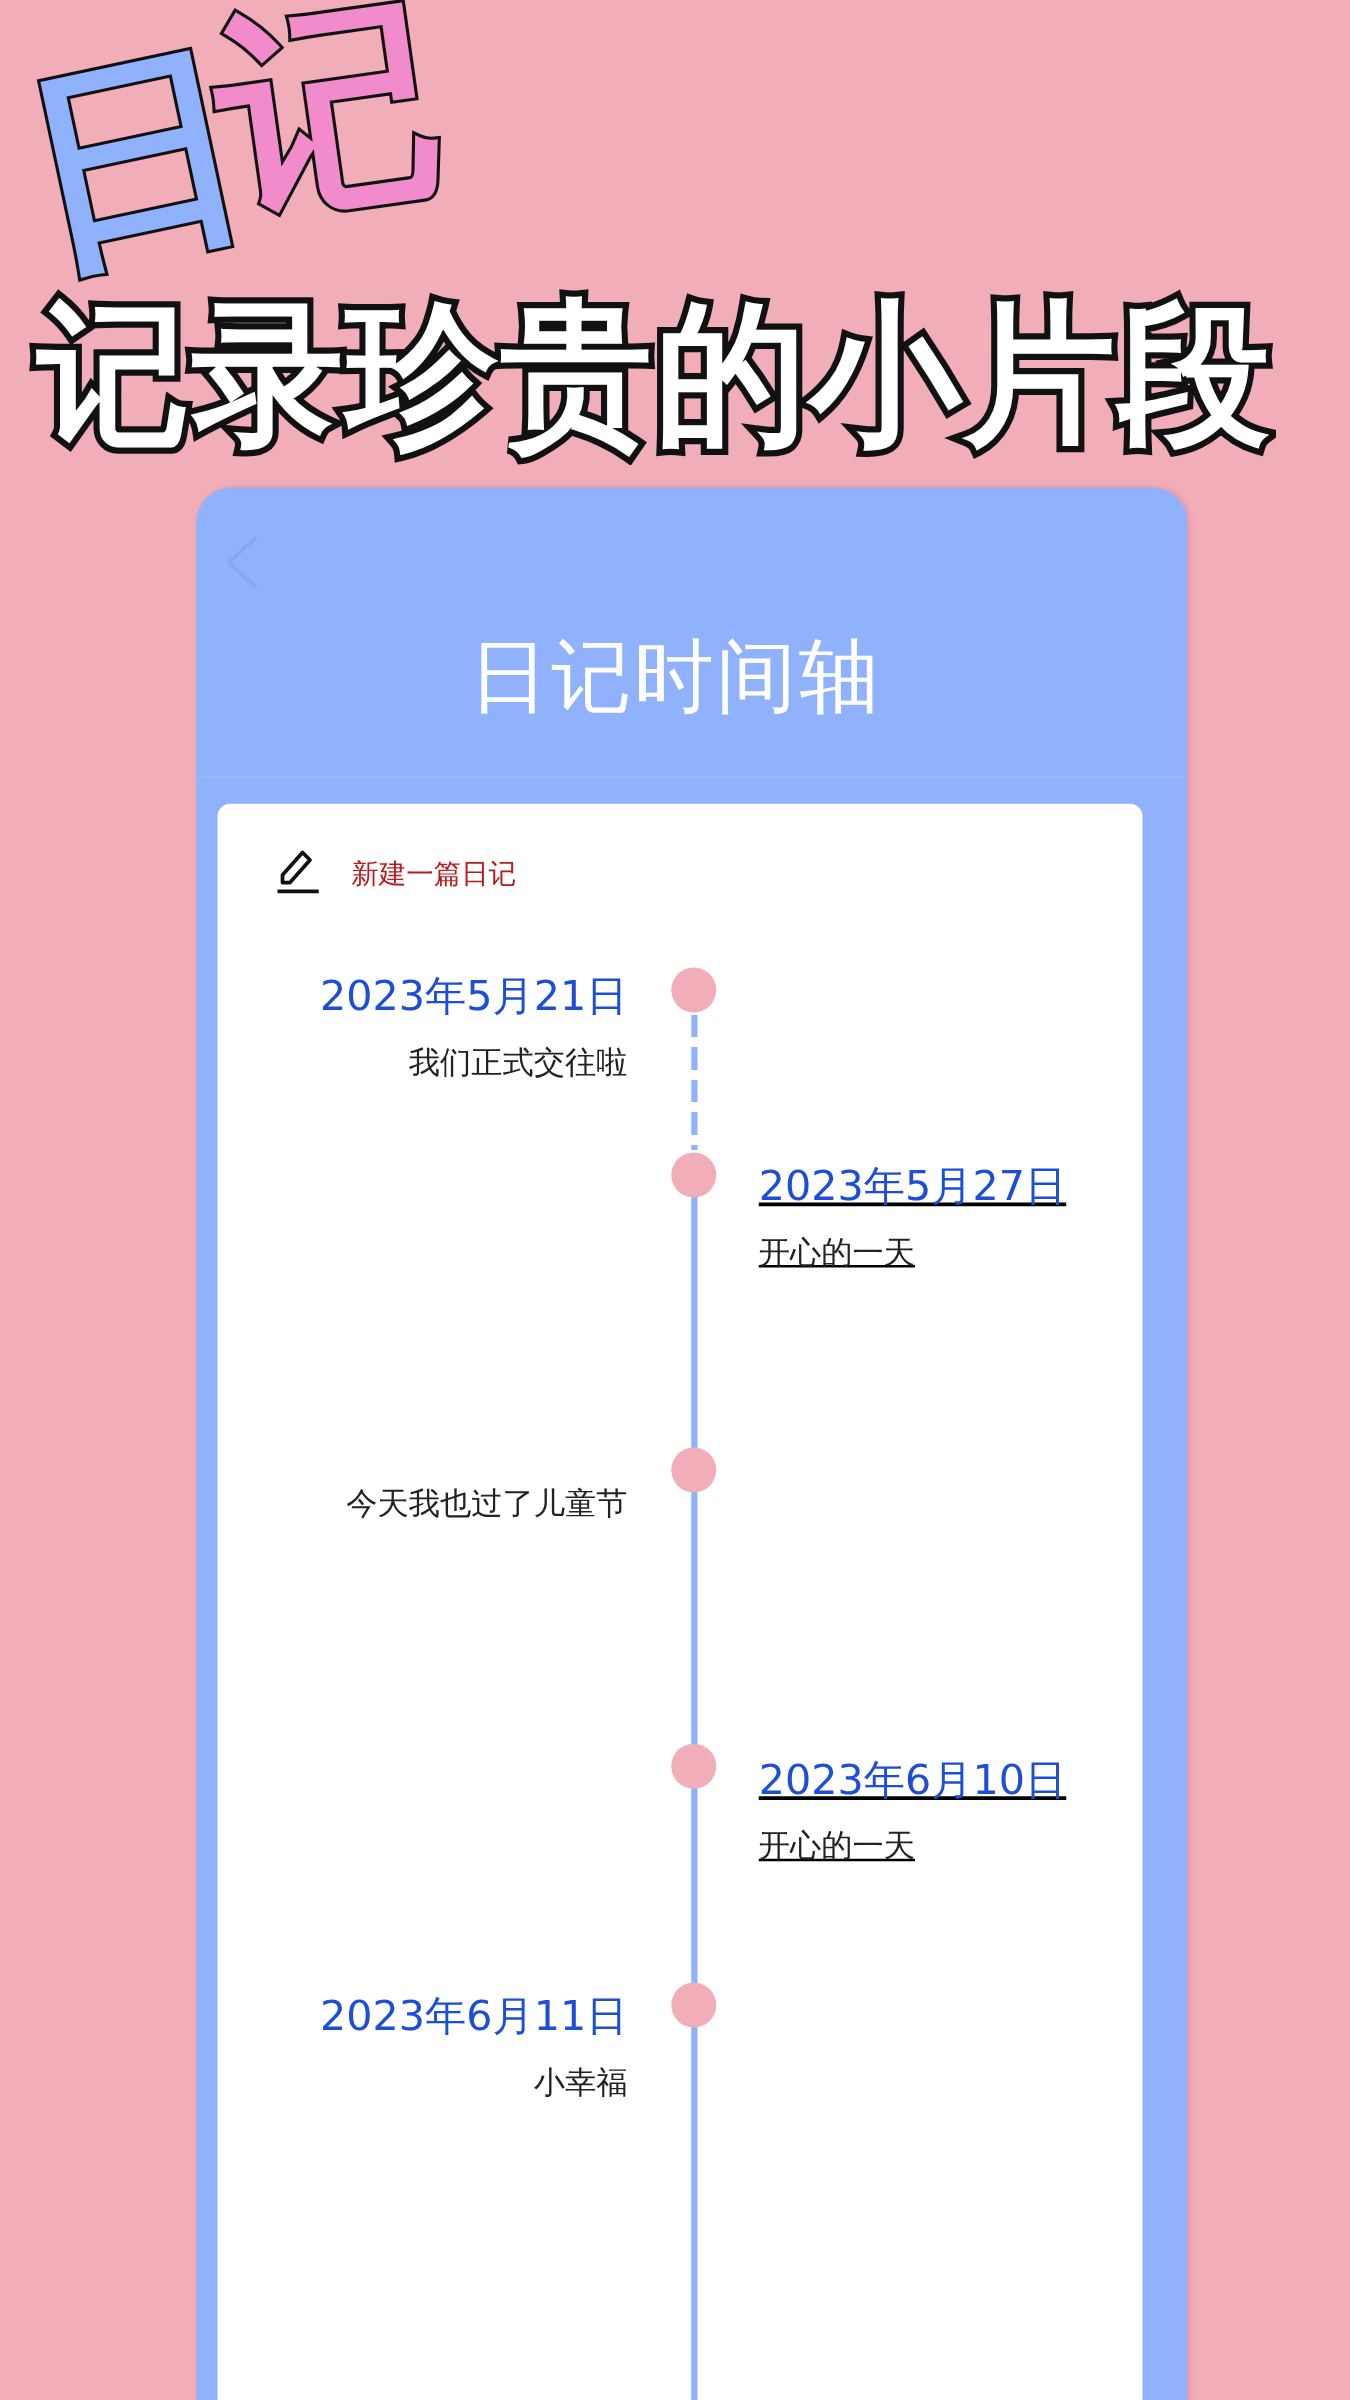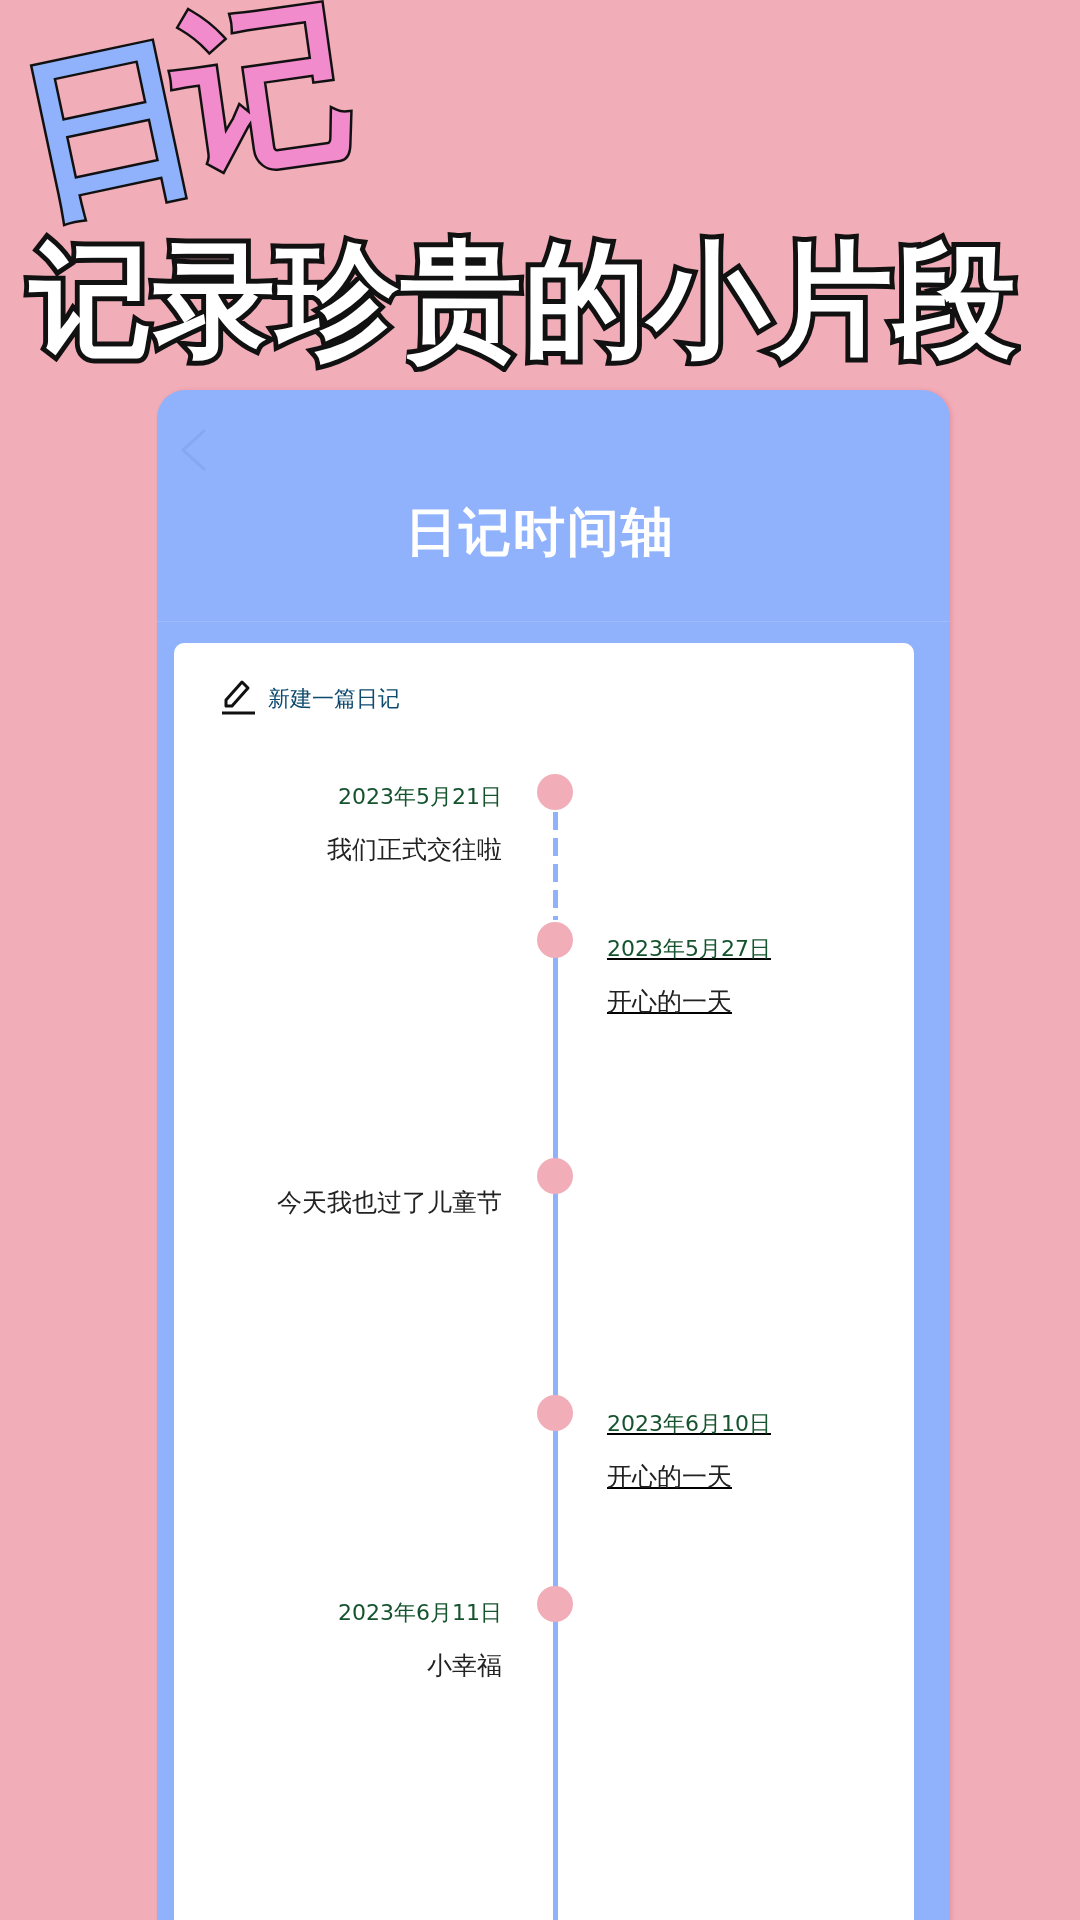--- a/index.html
+++ b/index.html
@@ -36,53 +36,53 @@
     position: absolute; left: 157px; top: 390px; width: 793px; height: 1600px;
     background: #90B2FC; border-radius: 28px 28px 0 0;
     box-shadow: 2px 0 4px rgba(200,80,110,0.25);
   }
   .back-btn {
     position: absolute; left: 18px; top: 35px; width: 40px; height: 50px;
     cursor: pointer;
   }
   .header-title {
     position: absolute; left: 0; right: 0; top: 498px; text-align: center;
-    color: #fff; font-size: 52px; font-weight: bold; letter-spacing: 2px;
+    color: #fff; font-size: 64px; font-weight: normal; letter-spacing: 2px;
   }
   .header-divider {
     position: absolute; left: 157px; width: 793px; top: 621px; height: 1px;
     background: #9DBBFD;
   }
   .content-card {
     position: absolute; left: 174px; top: 643px; width: 740px; height: 1320px;
     background: #fff; border-radius: 10px;
   }
   .new-diary {
     position: absolute; left: 220px; top: 672px; height: 44px;
     display: flex; align-items: flex-end; cursor: pointer;
   }
   .new-diary svg { display: block; }
   .new-diary-label {
-    font-size: 22px; color: #0c4a6e; margin-left: 12px; margin-bottom: 2px;
+    font-size: 22px; color: #b91c1c; margin-left: 25px; margin-bottom: 2px;
   }
   .tl-line {
     position: absolute; left: 553px; width: 5px; background: #90B2FC;
   }
   .tl-dash {
     position: absolute; left: 553px; top: 812px; width: 5px; height: 108px;
     background: repeating-linear-gradient(to bottom, #90B2FC 0 18px, transparent 18px 26px);
   }
   .tl-dot {
     position: absolute; width: 36px; height: 36px; border-radius: 50%;
     background: #F2AEB8; left: 537px;
   }
   .entry { position: absolute; cursor: pointer; }
   .entry.left { right: 578px; text-align: right; }
   .entry.right { left: 607px; text-align: left; text-decoration: underline; }
-  .entry-date { font-size: 22px; color: #14532d; line-height: 36px; white-space: nowrap; }
+  .entry-date { font-size: 33px; color: #1d4ed8; line-height: 36px; white-space: nowrap; }
   .entry-text { font-size: 25px; color: #222; line-height: 36px; margin-top: 17px; white-space: nowrap; }
 </style>
 </head>
 <body>
 
 <div class="logo-char logo-ri">日</div>
 <div class="logo-char logo-ji">记</div>
 <div class="slogan">记录珍贵的小片段</div>
 
 <div class="phone">

